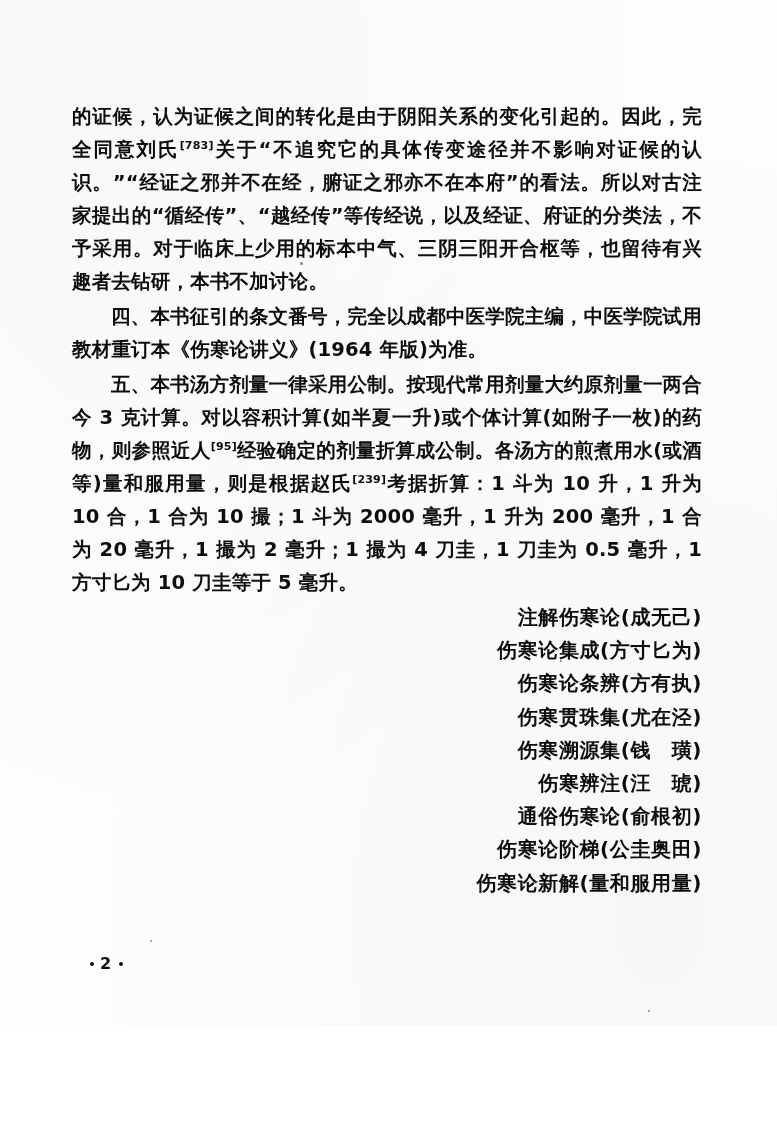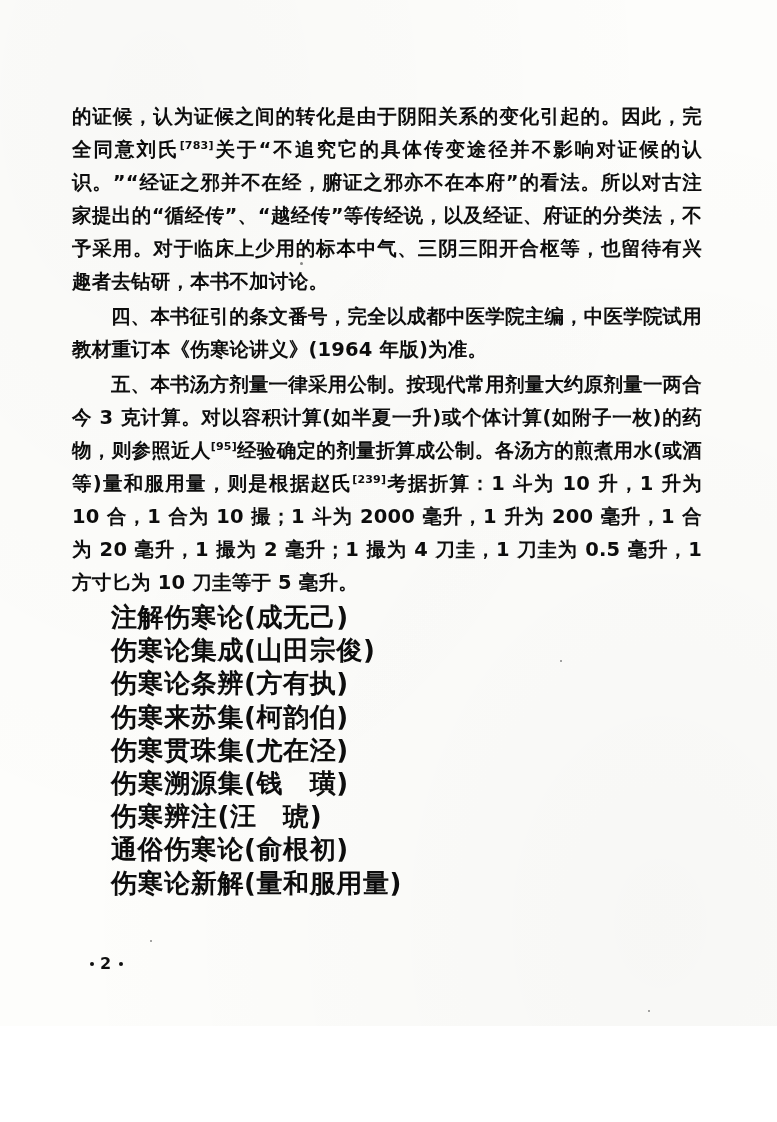--- a/index.html
+++ b/index.html
@@ -48,27 +48,28 @@
   sup.ref {
     font-size: 11px;
     font-weight: 700;
     vertical-align: super;
     line-height: 0;
   }
   .booklist {
     margin-top: 1px;
   }
   .book-item {
-    font-size: 26px;
+    font-size: 20px;
     line-height: 33.2px;
     font-weight: 700;
     padding-left: 39px;
     letter-spacing: 0.6px;
     color: #0d0d0d;
     white-space: pre;
+    text-align: right;
   }
   .footer {
     position: absolute;
     left: 72px;
     bottom: 48px;
     width: 630px;
     height: 24px;
   }
   .folio {
     position: absolute;
@@ -100,27 +101,27 @@
 <div class="page">
 
   <div class="textblock">
     <div id="paragraphs">
         <p class="para"><span>的证候，认为证候之间的转化是由于阴阳关系的变化引起的。因此，完全同意刘氏</span><sup class="ref">[783]</sup><span>关于“不追究它的具体传变途径并不影响对证候的认识。”“经证之邪并不在经，腑证之邪亦不在本府”的看法。所以对古注家提出的“循经传”、“越经传”等传经说，以及经证、府证的分类法，不予采用。对于临床上少用的标本中气、三阴三阳开合枢等，也留待有兴趣者去钻研，本书不加讨论。</span></p>
         <p class="para indent"><span>四、本书征引的条文番号，完全以成都中医学院主编，中医学院试用教材重订本《伤寒论讲义》(1964 年版)为准。</span></p>
         <p class="para indent"><span>五、本书汤方剂量一律采用公制。按现代常用剂量大约原剂量一两合今 3 克计算。对以容积计算(如半夏一升)或个体计算(如附子一枚)的药物，则参照近人</span><sup class="ref">[95]</sup><span>经验确定的剂量折算成公制。各汤方的煎煮用水(或酒等)量和服用量，则是根据赵氏</span><sup class="ref">[239]</sup><span>考据折算：1 斗为 10 升，1 升为 10 合，1 合为 10 撮；1 斗为 2000 毫升，1 升为 200 毫升，1 合为 20 毫升，1 撮为 2 毫升；1 撮为 4 刀圭，1 刀圭为 0.5 毫升，1 方寸匕为 10 刀圭等于 5 毫升。</span></p>
       </div>
     <div class="booklist" id="booklist">
         <div class="book-item"><span>注解伤寒论</span><span>(</span><span>成无己</span><span>)</span></div>
-        <div class="book-item"><span>伤寒论集成</span><span>(</span><span>山田宗俊</span><span>)</span></div>
+        <div class="book-item"><span>伤寒论集成</span><span>(</span><span>方寸匕为</span><span>)</span></div>
         <div class="book-item"><span>伤寒论条辨</span><span>(</span><span>方有执</span><span>)</span></div>
-        <div class="book-item"><span>伤寒来苏集</span><span>(</span><span>柯韵伯</span><span>)</span></div>
         <div class="book-item"><span>伤寒贯珠集</span><span>(</span><span>尤在泾</span><span>)</span></div>
         <div class="book-item"><span>伤寒溯源集</span><span>(</span><span>钱　璜</span><span>)</span></div>
         <div class="book-item"><span>伤寒辨注</span><span>(</span><span>汪　琥</span><span>)</span></div>
         <div class="book-item"><span>通俗伤寒论</span><span>(</span><span>俞根初</span><span>)</span></div>
+        <div class="book-item"><span>伤寒论阶梯</span><span>(</span><span>公圭奥田</span><span>)</span></div>
         <div class="book-item"><span>伤寒论新解</span><span>(</span><span>量和服用量</span><span>)</span></div>
       </div>
   </div>
 
   <div class="footer">
     <div class="folio">
       <span class="dot"></span><span>2</span><span class="dot"></span>
     </div>
   </div>
 

